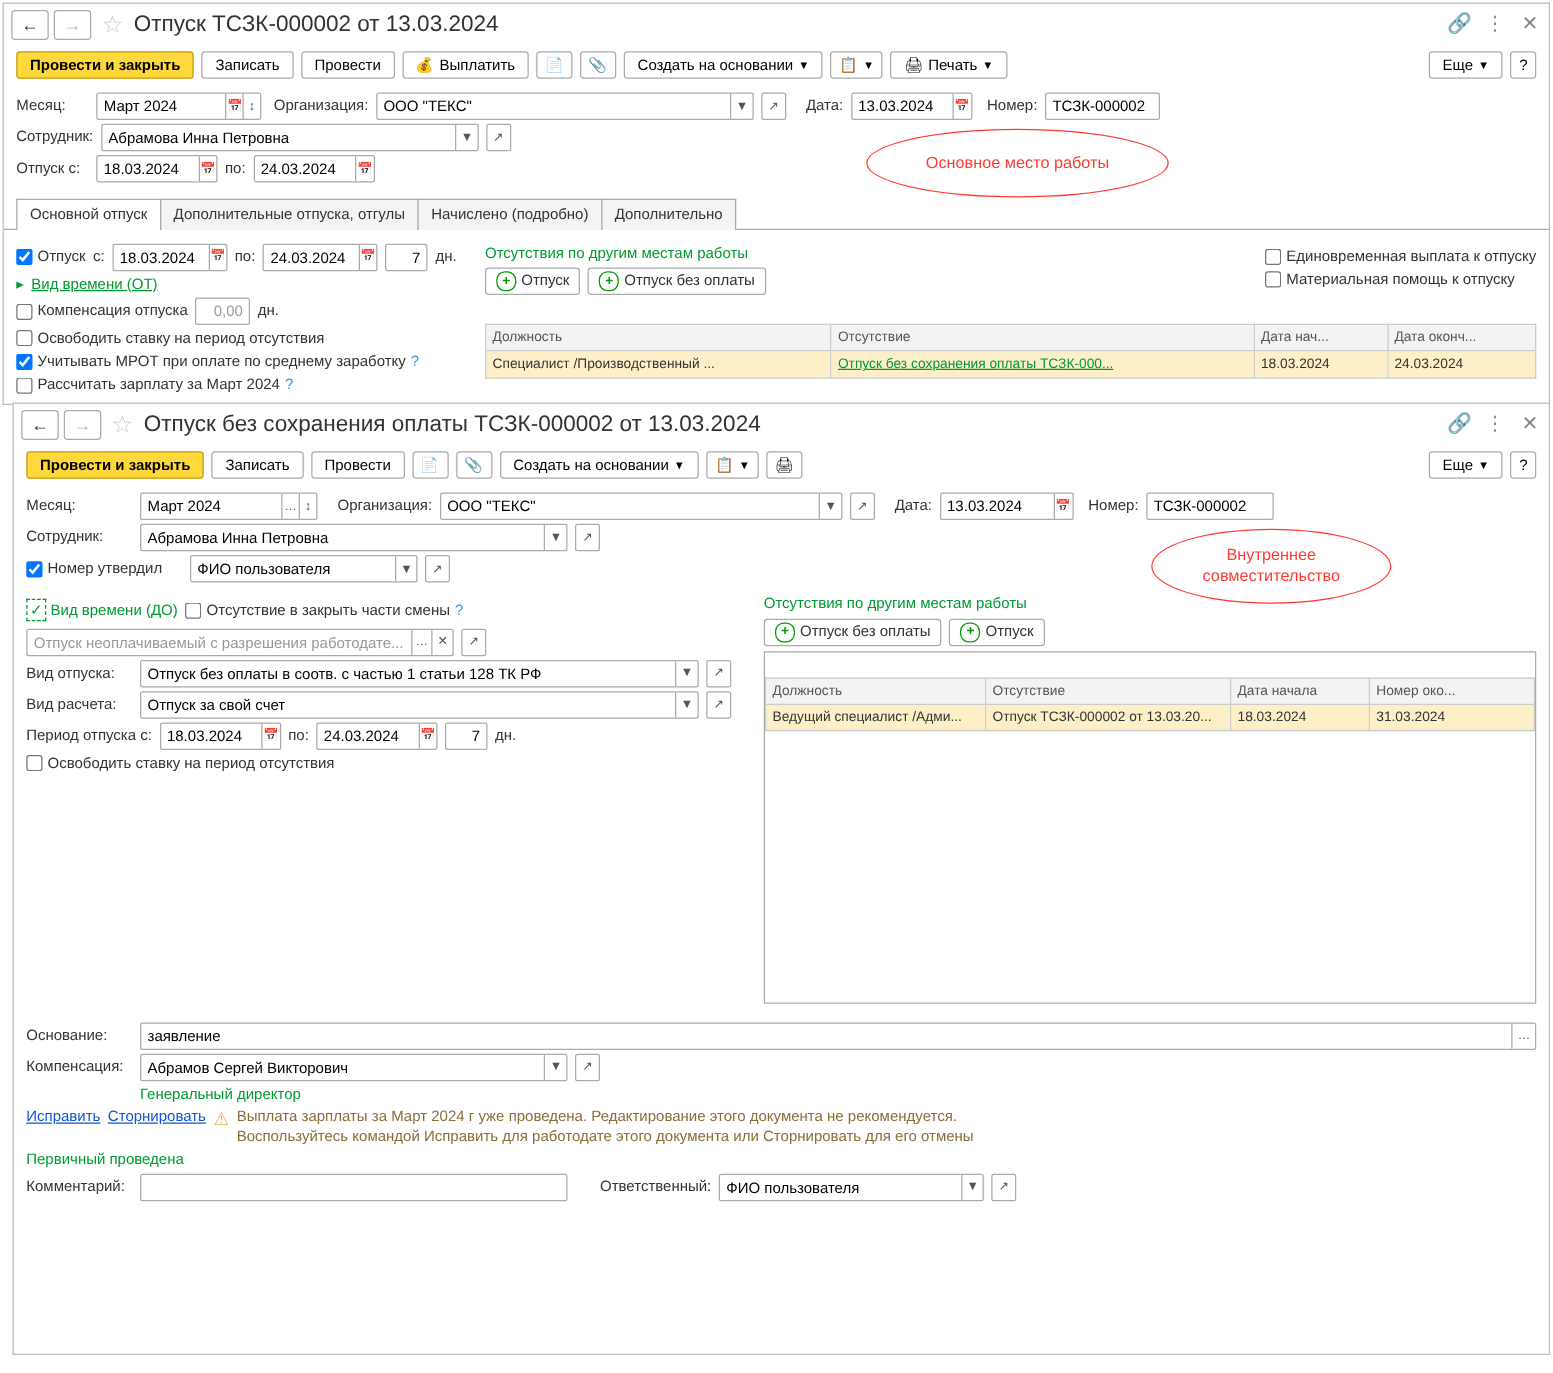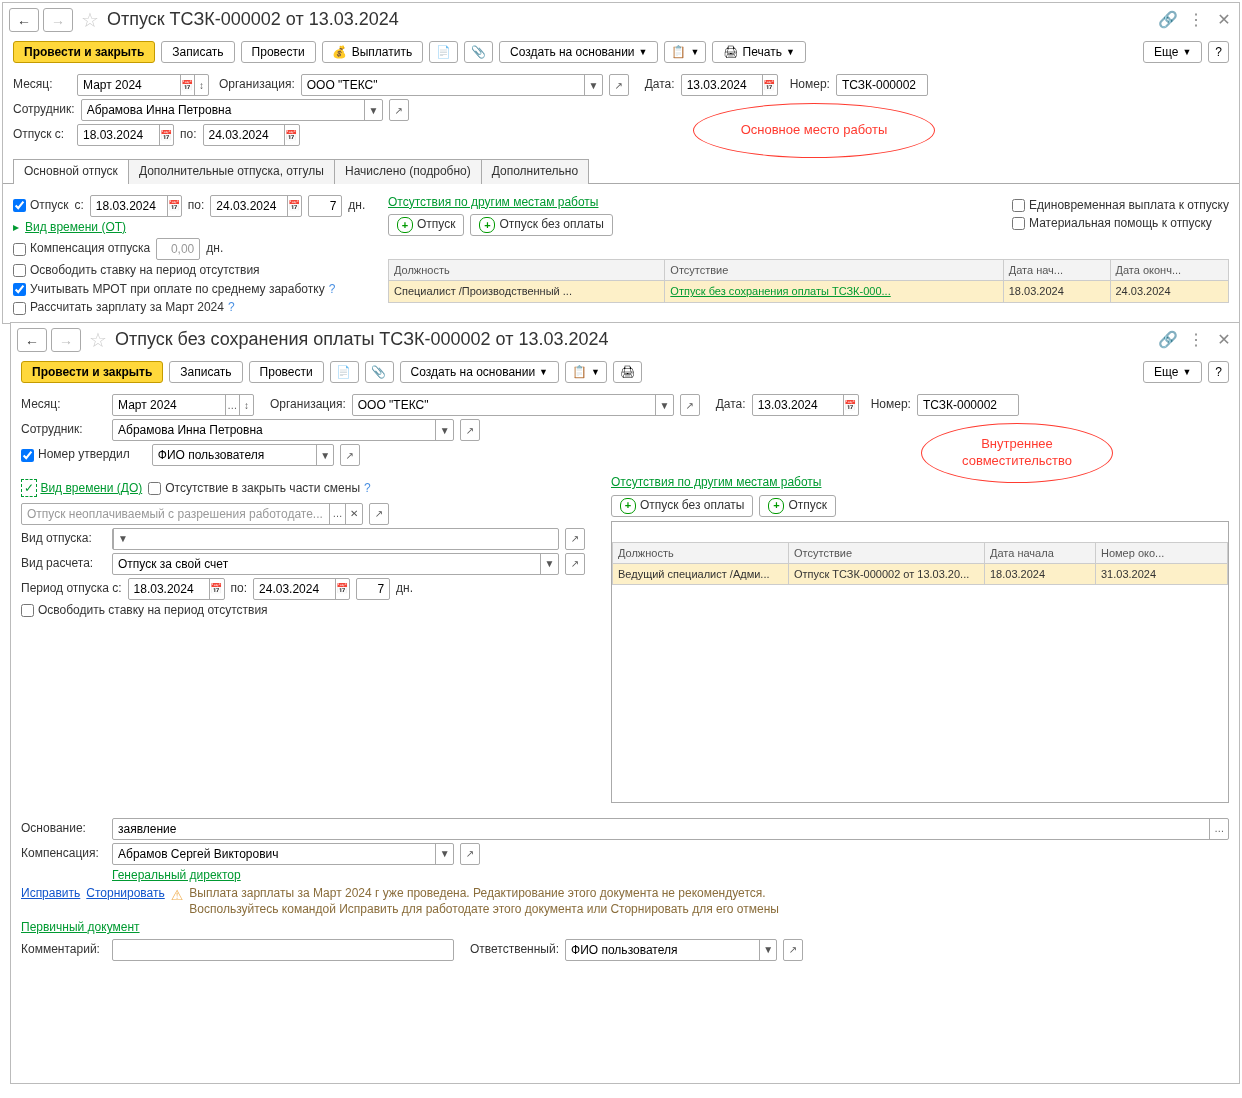--- a/index.html
+++ b/index.html
@@ -26,21 +26,21 @@
   .tabs{display:flex;margin:6px 0 0 10px}
   .tab{border:1px solid #aaa;border-bottom:none;padding:4px 10px;background:#f4f4f4;margin-right:-1px;cursor:pointer;font-size:12px}
   .tab.active{background:#fff;position:relative;z-index:2}
   .tabline{border-top:1px solid #aaa;margin-top:-1px}
   .pane{display:flex;gap:10px;padding:8px 10px}
   .left{flex:0 0 365px}
   .right{flex:1}
   .chk{display:flex;align-items:center;gap:4px;margin:3px 0}
   .chk input{margin:0}
   .green{color:#009a31}
-  .green-link{color:#009a31;text-decoration:underline;cursor:pointer}
+  .green-link{color:#009a31;cursor:pointer}
   .q{color:#4a90e2}
   table.grid{border-collapse:collapse;width:100%;margin-top:20px}
   .grid th{background:#f3f3f3;border:1px solid #ccc;padding:3px 5px;text-align:left;font-weight:normal;color:#555;font-size:11px}
   .grid td{border:1px solid #ccc;padding:3px 5px;font-size:11px;white-space:nowrap;overflow:hidden;text-overflow:ellipsis}
   .grid tr.sel td{background:#fdf0c8}
   .grid td.link{color:#009a31;text-decoration:underline}
   .callout{position:absolute;border:1.5px solid #ff3b30;border-radius:50%;color:#ff3b30;font-size:13px;padding:18px 30px;background:transparent;pointer-events:none;text-align:center}
   .call1{top:100px;left:690px;width:180px}
   .call2{top:100px;left:910px;width:150px;padding:12px 20px}
   .addbtn{display:inline-flex;align-items:center;gap:4px;border:1px solid #aaa;border-radius:3px;padding:2px 8px;background:#fff;cursor:pointer}
@@ -328,20 +328,21 @@
         <div class="ctrl disabled" style="width:340px">
             <input value="Отпуск неоплачиваемый с разрешения работодате..." style="">
             <span class="cbtn">…</span>
             <span class="cbtn">✕</span>
           </div>
         <div class="ext">↗</div>
       </div>
       <div class="row">
         <span class="lbl-w">Вид отпуска:</span>
         <div class="ctrl" style="width:445px">
+            <input value="Отпуск без оплаты в соотв. с частью 1 статьи 128 ТК РФ" style="">
             <span class="cbtn">▼</span>
           </div>
         <div class="ext">↗</div>
       </div>
       <div class="row">
         <span class="lbl-w">Вид расчета:</span>
         <div class="ctrl" style="width:445px">
             <input value="Отпуск за свой счет" style="">
             <span class="cbtn">▼</span>
           </div>
@@ -420,28 +421,28 @@
         <span class="lbl-w"></span>
         <span class="green-link">Генеральный директор</span>
       </div>
     <div class="row" style="align-items:flex-start">
       <span class="blue-link">Исправить</span>
       <span class="blue-link">Сторнировать</span>
       <span class="warn-ico">⚠</span>
       <span class="warn"><span>Выплата зарплаты за Март 2024 г уже проведена. Редактирование этого документа не рекомендуется.</span><br><span>Воспользуйтесь командой Исправить для работодате этого документа или Сторнировать для его отмены</span></span>
     </div>
     <div class="row">
-        <span class="green-link">Первичный документ</span>
+        <span class="green-link">Первичный проведена</span>
       </div>
     <div class="row">
       <span class="lbl-w">Комментарий:</span>
       <div class="ctrl" style="width:340px">
           <input style="">
         </div>
-      <span style="margin-left:10px">Ответственный:</span>
+      <span style="margin-left:20px">Ответственный:</span>
       <div class="ctrl" style="width:210px">
           <input value="ФИО пользователя" style="">
           <span class="cbtn">▼</span>
         </div>
       <div class="ext">↗</div>
     </div>
   </div>
   <div class="callout call2">Внутреннее совместительство</div>
 </div>
 

